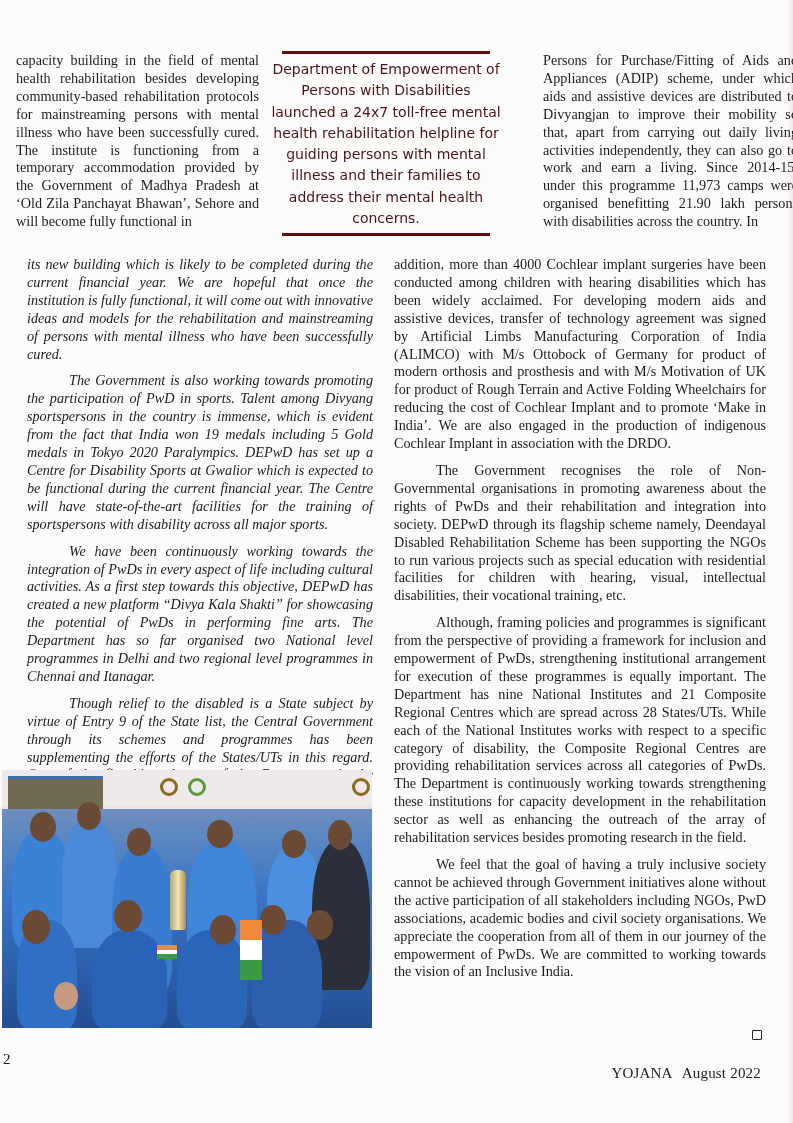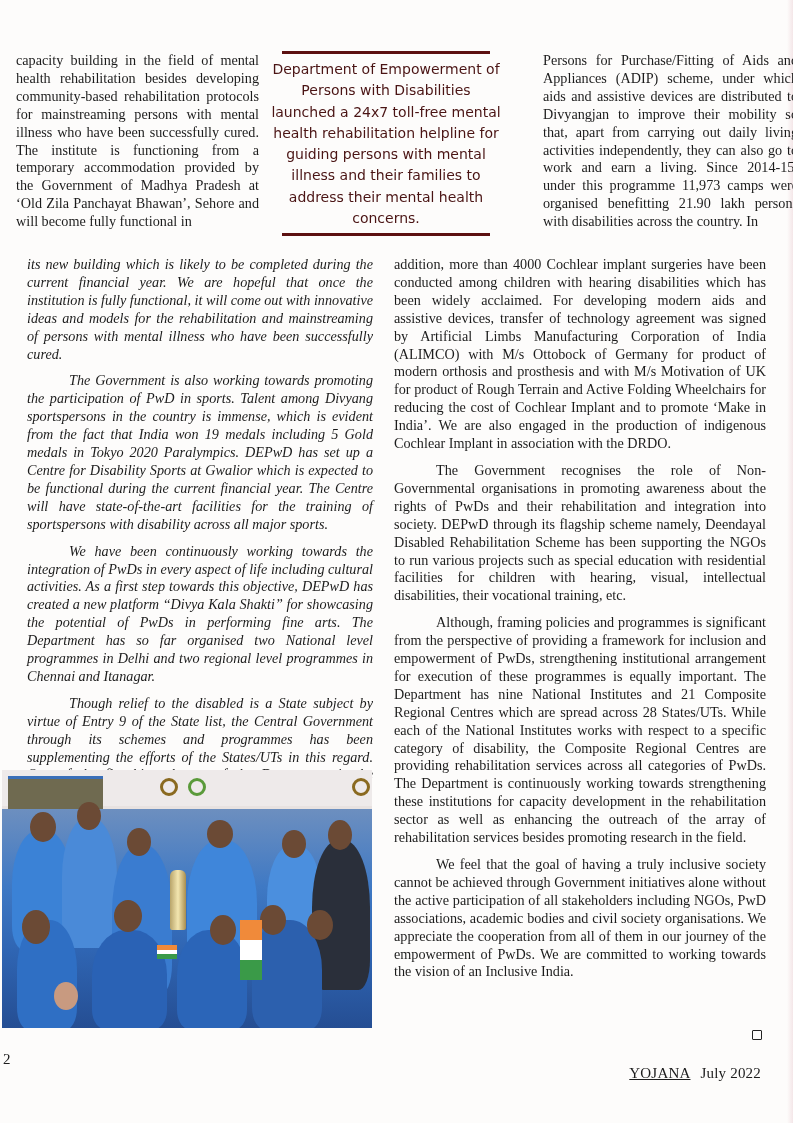--- a/index.html
+++ b/index.html
@@ -44,21 +44,21 @@
   .photo .logo { position: absolute; top: 8px; width: 18px; height: 18px; border-radius: 50%; border: 3px solid #8a6a20; box-sizing: border-box; }
   .photo .logo.g { border-color: #5a9a3a; }
   .player { position: absolute; border-radius: 45% 45% 20% 20%; background: #3b82d6; }
   .head { position: absolute; border-radius: 50%; background: #6b4a35; }
   .trophy { position: absolute; left: 168px; top: 100px; width: 16px; height: 60px; background: linear-gradient(90deg,#b8a46a,#f3e6b0,#a88d4e); border-radius: 6px 6px 2px 2px; }
   .flag { position: absolute; background: linear-gradient(180deg,#f08a3a 0 33%, #fff 33% 66%, #3a9a48 66% 100%); }
 
   
   .page-num { position: absolute; left: 3px; top: 1051px; font-size: 15px; }
   .footer-pub { position: absolute; right: 32px; top: 1065px; font-size: 15px; letter-spacing: 0.2px; }
-  .footer-pub .pub { margin-right: 6px; text-decoration: underline; }
+  .footer-pub .pub { margin-right: 6px; }
   .end-mark { position: absolute; left: 752px; top: 1030px; width: 8px; height: 8px; border: 1.5px solid #222; border-radius: 1px; }
   .edge { position: absolute; right: 0; top: 0; width: 6px; height: 100%; background: linear-gradient(90deg, #fdfcfb, #f4e6e8); }
 </style>
 </head>
 <body>
 
 <div class="edge"></div>
 
 <div class="col-text" style="left:16px; top:52px; width:243px;">
   <p>capacity building in the field of mental health rehabilitation besides developing community-based rehabilitation protocols for mainstreaming persons with mental illness who have been successfully cured. The institute is functioning from a temporary accommodation provided by the Government of Madhya Pradesh at ‘Old Zila Panchayat Bhawan’, Sehore and will become fully functional in</p>
@@ -120,14 +120,14 @@
   <div class="flag" style="left:238px; top:150px; width:22px; height:60px;"></div>
   <div class="flag" style="left:155px; top:175px; width:20px; height:14px;"></div>
   <div class="head" style="left:52px; top:212px; width:24px; height:28px; background:#c89a80;"></div>
 </div>
 
 <div class="end-mark"></div>
 
 <div class="page-num">2</div>
 <div class="footer-pub">
   <span class="pub">YOJANA</span>
-  <span>July 2022</span>
+  <span>August 2022</span>
 </div>
 
 </body></html>

